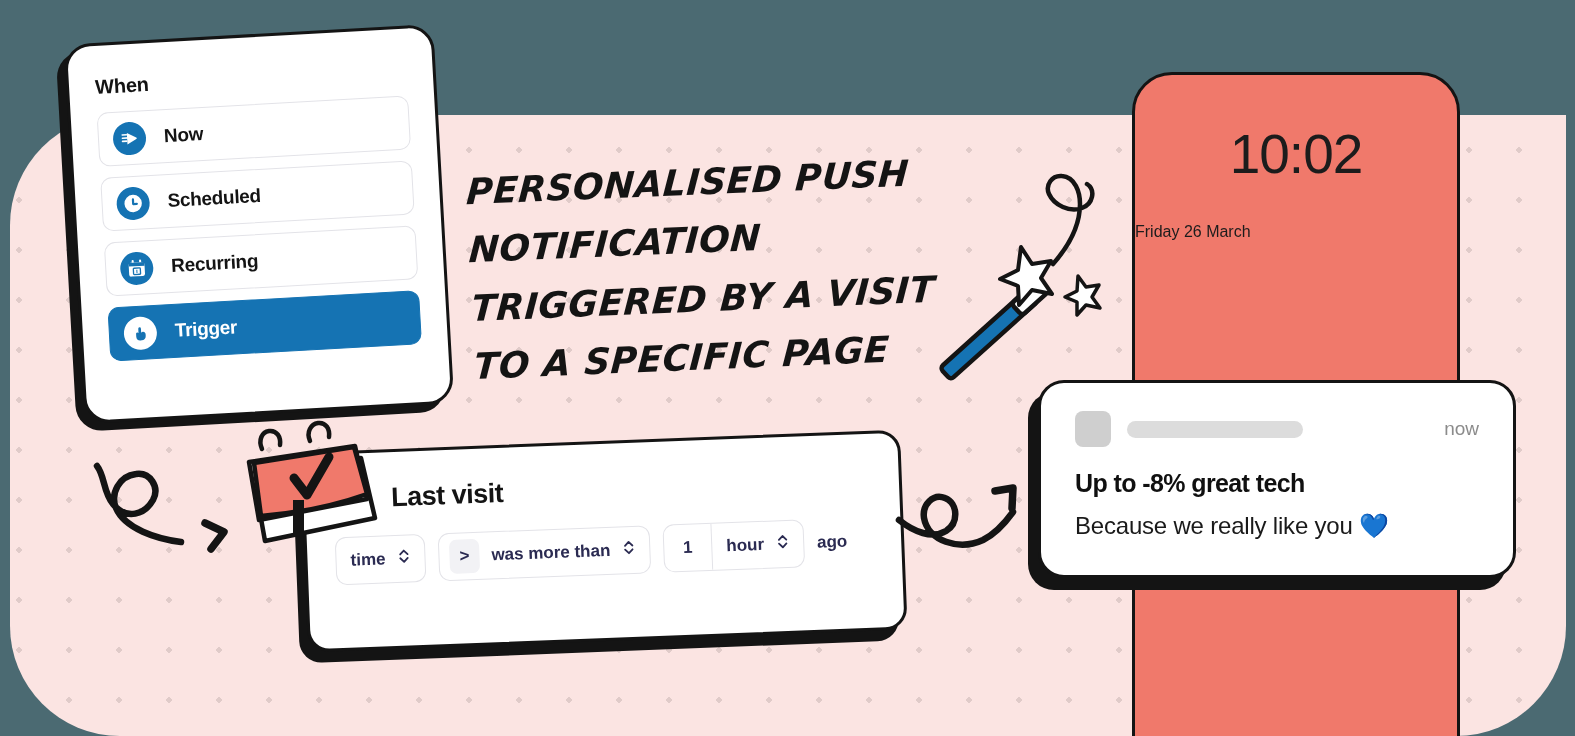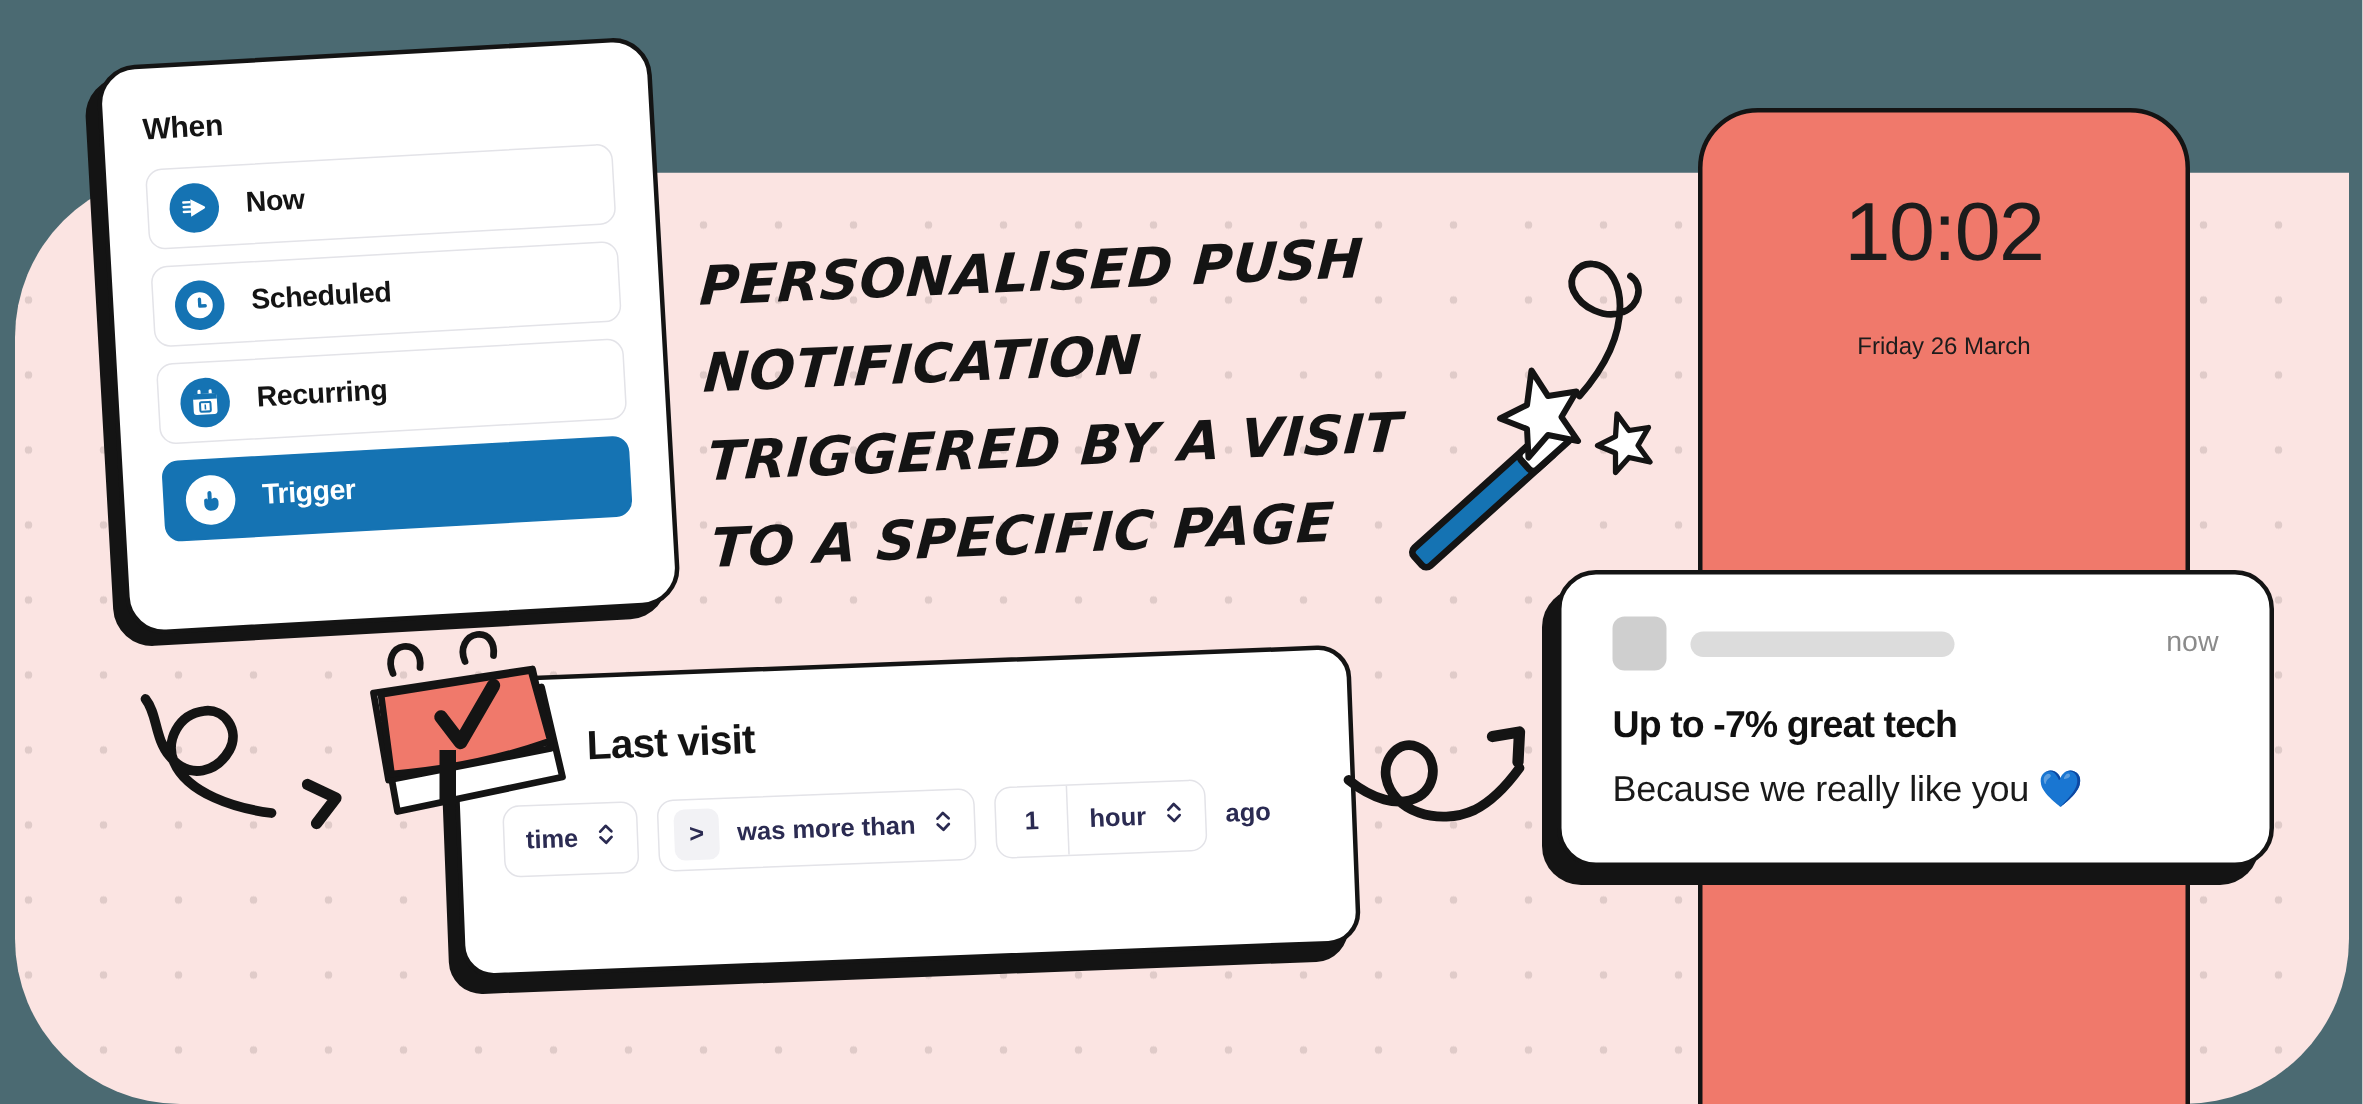--- a/index.html
+++ b/index.html
@@ -53,21 +53,21 @@
     font-size: 55px;
     font-weight: 300;
     letter-spacing: -1px;
     color: #1c1c1c;
     line-height: 1;
   }
   #phone-date {
     position: absolute;
     top: 148px;
     left: 0; right: 0;
-    text-align: center;
+    text-align: left;
     font-size: 16px;
     font-weight: 400;
     color: #1c1c1c;
   }
 
   
   #when-shadow {
     position: absolute;
     left: 66px;  top: 42px;
     width: 370px; height: 380px;
@@ -399,21 +399,21 @@
     </div>
   </div>
 
   <div id="notif-shadow"></div>
   <div id="notif-card">
     <div id="notif-head">
       <span id="notif-app-icon"></span>
       <span id="notif-bar"></span>
       <span id="notif-time">now</span>
     </div>
-    <div id="notif-title">Up to -7% great tech</div>
+    <div id="notif-title">Up to -8% great tech</div>
     <div id="notif-body">Because we really like you 💙</div>
   </div>
 
   <svg id="decor" viewBox="0 0 1575 736">
 
     <g fill="none" stroke="#141414" stroke-width="6.5" stroke-linecap="round" stroke-linejoin="round">
       <path d="M97 466c8 10 6 26 16 38 14 17 32 10 40-4 7-13-3-28-17-26-17 2-26 20-20 34 9 21 41 31 65 34"></path>
       <path d="M205 523l19 9-13 17" stroke-width="7.5"></path>
     </g>
 

